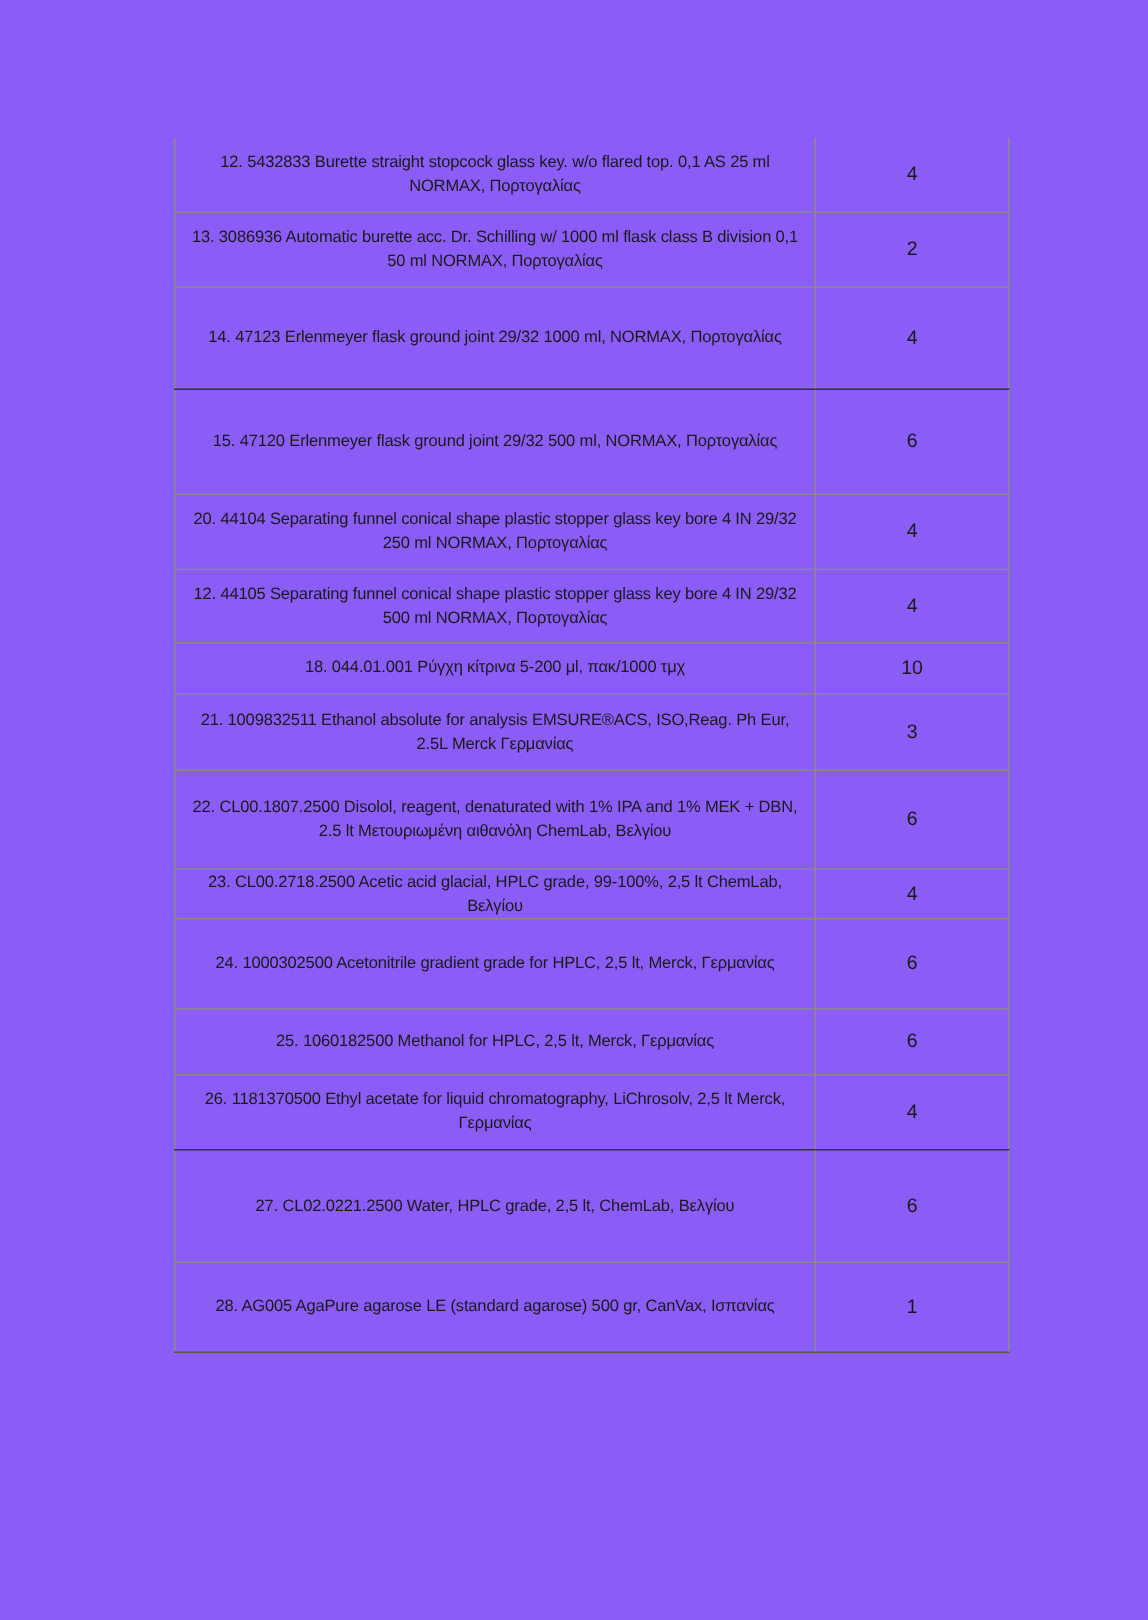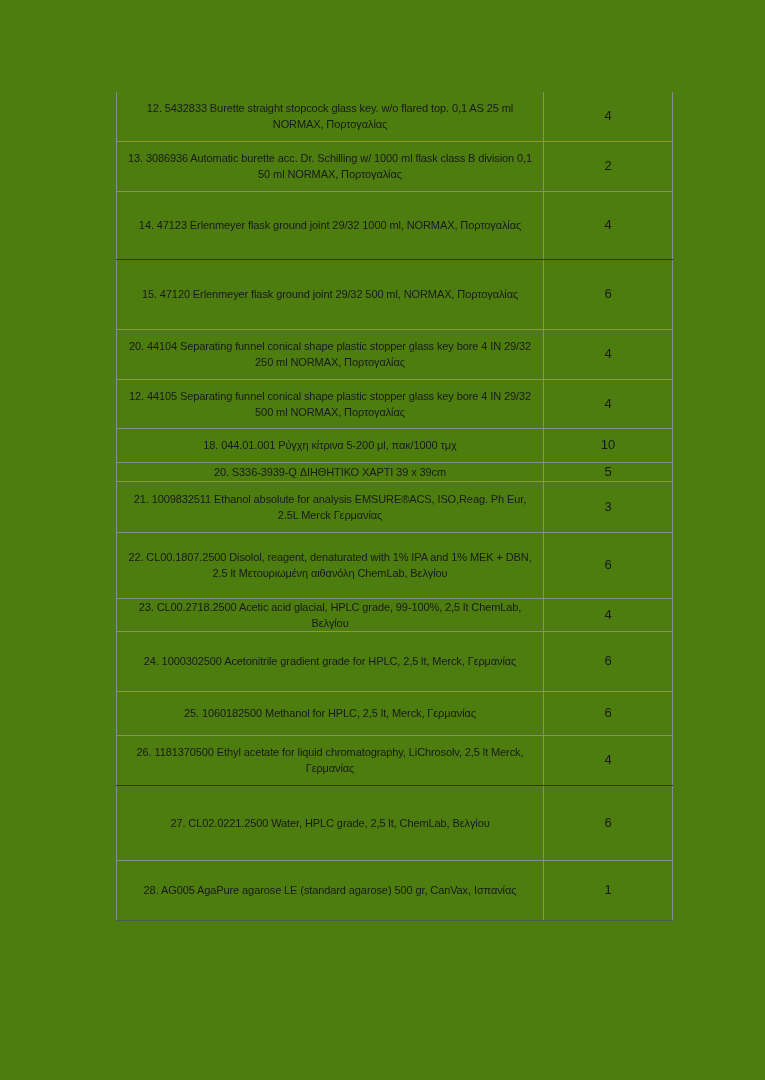--- a/index.html
+++ b/index.html
@@ -12,21 +12,21 @@
     height: 1080px;
     position: relative;
     overflow: hidden;
     font-family: "Liberation Sans", "DejaVu Sans", sans-serif;
     color: #1a1a1a;
   }
   .page {
     position: absolute;
     left: 0; top: 0;
     width: 765px; height: 1080px;
-    background: #4d7c0f;
+    background: #8b5cf6;
   }
   table.items {
     position: absolute;
     left: 116px;
     top: 92px;
     width: 556px;
     border-collapse: collapse;
     table-layout: fixed;
   }
   table.items col.c-desc { width: 427px; }
@@ -87,24 +87,20 @@
         <td class="qty">4</td>
       </tr>
       <tr style="height:49px">
         <td>12. 44105 Separating funnel conical shape plastic stopper glass key bore 4 IN 29/32 500 ml NORMAX, Πορτογαλίας</td>
         <td class="qty">4</td>
       </tr>
       <tr style="height:34px">
         <td>18. 044.01.001 Ρύγχη κίτρινα 5-200 μl, πακ/1000 τμχ</td>
         <td class="qty">10</td>
       </tr>
-      <tr style="height:19px">
-        <td style="line-height:14px">20. S336-3939-Q  ΔΙΗΘΗΤΙΚΟ ΧΑΡΤΙ 39 x 39cm</td>
-        <td class="qty" style="line-height:14px">5</td>
-      </tr>
       <tr style="height:51px">
         <td>21. 1009832511 Ethanol absolute for analysis EMSURE®ACS, ISO,Reag. Ph Eur, 2.5L Merck Γερμανίας</td>
         <td class="qty">3</td>
       </tr>
       <tr style="height:66px">
         <td>22. CL00.1807.2500 Disolol, reagent, denaturated with 1% IPA and 1% MEK + DBN, 2.5 lt Μετουριωμένη αιθανόλη ChemLab, Βελγίου</td>
         <td class="qty">6</td>
       </tr>
       <tr style="height:33px">
         <td>23. CL00.2718.2500 Acetic acid glacial, HPLC grade, 99-100%, 2,5 lt ChemLab, Βελγίου</td>

